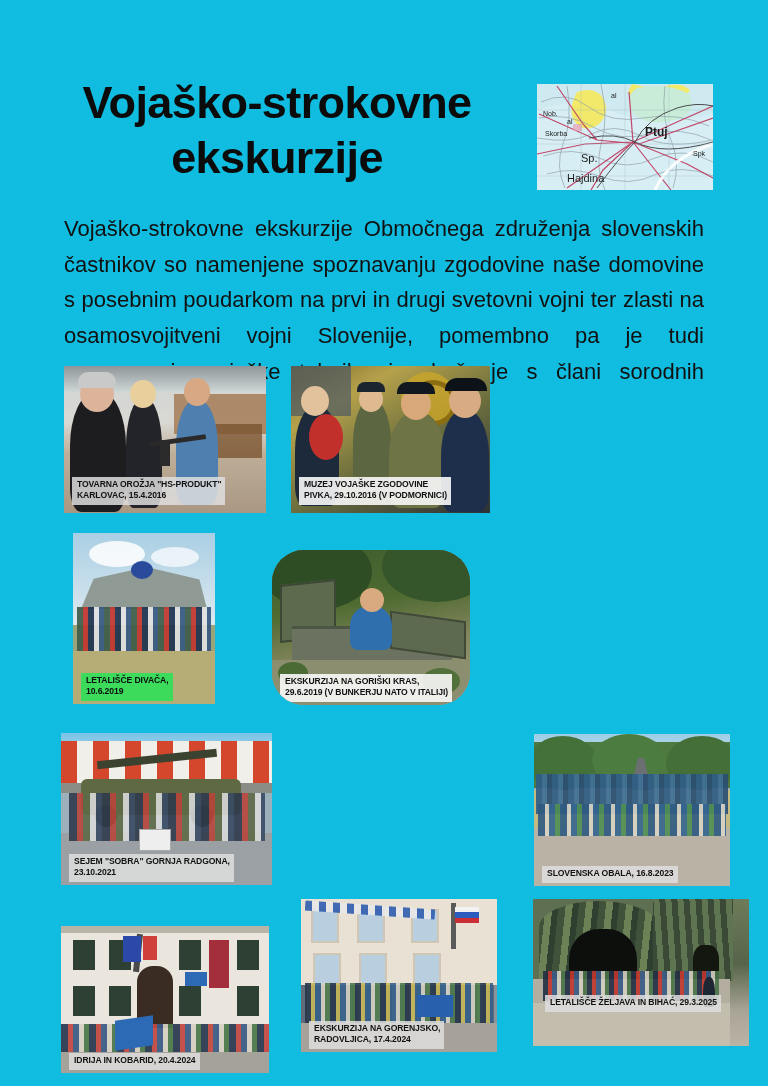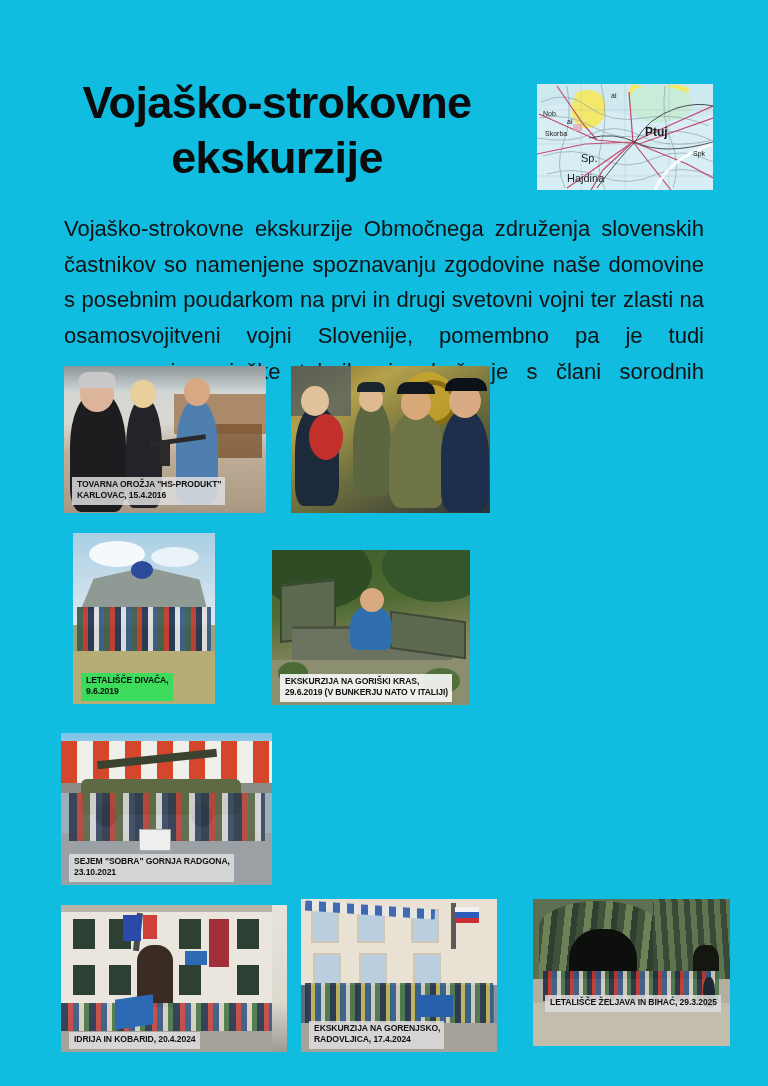--- a/index.html
+++ b/index.html
@@ -204,39 +204,41 @@
       <div class="person" style="left:62px;top:34px;width:38px;height:96px;background:#5c6640;"></div>
       <div class="head" style="left:68px;top:20px;width:24px;height:26px;background:#dfb98f;"></div>
       <div class="band" style="left:66px;top:16px;width:28px;height:10px;background:#1b2530;border-radius:8px 8px 0 0;"></div>
       <div class="person" style="left:98px;top:46px;width:56px;height:96px;background:#6e7445;"></div>
       <div class="head" style="left:110px;top:22px;width:30px;height:32px;background:#d8a878;"></div>
       <div class="band" style="left:106px;top:16px;width:38px;height:12px;background:#121820;border-radius:10px 10px 0 0;"></div>
       <div class="person" style="left:150px;top:44px;width:48px;height:102px;background:#1d2f4b;"></div>
       <div class="head" style="left:158px;top:18px;width:32px;height:34px;background:#d9ab84;"></div>
       <div class="band" style="left:154px;top:12px;width:42px;height:13px;background:#0d1219;border-radius:12px 12px 0 0;"></div>
     </div>
+    <div class="caption white bottom-left">MUZEJ VOJAŠKE ZGODOVINE
+PIVKA, 29.10.2016 (V PODMORNICI)</div>
   </div>
 
 
   <div class="photo" style="left:73px; top:175px; width:142px; height:171px;">
     <div class="scene">
       <div class="sky" style="height:96px;background:linear-gradient(180deg,#aacfe4,#dfeaf0);"></div>
       <div class="blob" style="left:16px;top:8px;width:56px;height:26px;background:#ffffff;opacity:.85;"></div>
       <div class="blob" style="left:78px;top:14px;width:48px;height:20px;background:#ffffff;opacity:.7;"></div>
       <div class="band" style="left:8px;top:34px;width:126px;height:42px;background:#8e9a93;clip-path:polygon(0 100%,10% 28%,52% 0,94% 30%,100% 100%);"></div>
       <div class="blob" style="left:58px;top:28px;width:22px;height:18px;background:#2a4b9b;"></div>
       <div class="band" style="left:0;top:92px;width:142px;height:28px;background:#9aa47a;"></div>
       <div class="band" style="left:0;top:118px;width:142px;height:53px;background:#b6ad76;"></div>
       <div class="band" style="left:4px;top:74px;width:134px;height:44px;background:repeating-linear-gradient(90deg,#3f5c48 0 6px,#c2372f 6px 11px,#1f3350 11px 17px,#e0e0e0 17px 22px,#375a82 22px 27px);opacity:.93;"></div>
     </div>
     <div class="caption green bottom-left-lo">LETALIŠČE DIVAČA,
-9.6.2019</div>
-  </div>
-
-  <div class="photo" style="left:272px; top:192px; width:198px; height:155px;">
+10.6.2019</div>
+  </div>
+
+  <div class="photo" style="left:272px; top:192px; width:198px; height:155px;border-radius:32px;">
     <div class="scene">
       <div style="position:absolute;inset:0;background:linear-gradient(170deg,#3c5d2c 0%,#4f6b32 36%,#83855c 62%,#9ea184 100%);"></div>
       <div class="blob" style="left:-10px;top:-16px;width:110px;height:76px;background:#2f4d24;"></div>
       <div class="blob" style="left:110px;top:-20px;width:110px;height:72px;background:#35552a;"></div>
       <div class="band" style="left:8px;top:32px;width:52px;height:54px;background:#5c6a4e;transform:skewY(-6deg);border:2px solid #3c4734;"></div>
       <div class="band" style="left:20px;top:76px;width:160px;height:40px;background:#6b7360;border-top:3px solid #4c5443;"></div>
       <div class="band" style="left:118px;top:66px;width:72px;height:34px;background:#5e6a50;transform:skewY(8deg);border:2px solid #414a38;"></div>
       <div class="person" style="left:78px;top:56px;width:42px;height:44px;background:#2f6fae;"></div>
       <div class="head" style="left:88px;top:38px;width:24px;height:24px;background:#d9a97f;"></div>
       <div class="band" style="left:0;top:110px;width:198px;height:45px;background:#8c8f6f;"></div>
@@ -259,22 +261,37 @@
       <div class="blob" style="left:130px;top:72px;width:22px;height:22px;background:#2d3323;"></div>
       <div class="band" style="left:0;top:100px;width:211px;height:52px;background:#9aa0a4;"></div>
       <div class="band" style="left:8px;top:60px;width:196px;height:48px;background:repeating-linear-gradient(90deg,#2f3a4c 0 8px,#b8443a 8px 14px,#5d6a46 14px 21px,#d9d9d9 21px 27px,#394a63 27px 33px);opacity:.9;"></div>
       <div class="band" style="left:78px;top:96px;width:30px;height:20px;background:#eeeeee;border:1px solid #aaa;"></div>
     </div>
     <div class="caption light bottom-left-lo">SEJEM "SOBRA" GORNJA RADGONA,
 23.10.2021</div>
   </div>
 
 
-
-  <div class="photo" style="left:61px; top:547px; width:226px; height:147px;">
+  <div class="photo" style="left:534px; top:376px; width:196px; height:152px;">
+    <div class="scene">
+      <div class="sky" style="height:34px;background:linear-gradient(180deg,#9ccde6,#cfe4ee);"></div>
+      <div class="band" style="left:0;top:8px;width:196px;height:46px;background:#4f7a3f;"></div>
+      <div class="blob" style="left:-6px;top:2px;width:70px;height:54px;background:#44713a;"></div>
+      <div class="blob" style="left:58px;top:0px;width:74px;height:52px;background:#4d7c40;"></div>
+      <div class="blob" style="left:132px;top:2px;width:72px;height:54px;background:#456f38;"></div>
+      <div class="band" style="left:92px;top:24px;width:30px;height:52px;background:#6b6f72;clip-path:polygon(40% 0,60% 0,100% 100%,0 100%);"></div>
+      <div class="band" style="left:0;top:56px;width:196px;height:38px;background:#c5b982;"></div>
+      <div class="band" style="left:0;top:94px;width:196px;height:58px;background:#b9b2a5;"></div>
+      <div class="band" style="left:2px;top:40px;width:192px;height:40px;background:repeating-linear-gradient(90deg,#2f5d86 0 6px,#3f6f95 6px 11px,#2a4f73 11px 16px);opacity:.92;"></div>
+      <div class="band" style="left:4px;top:70px;width:188px;height:32px;background:repeating-linear-gradient(90deg,#2e5a82 0 7px,#d8d4c6 7px 11px,#34658f 11px 17px,#4e8e52 17px 22px);opacity:.9;"></div>
+    </div>
+    <div class="caption light bottom-left-lo">SLOVENSKA OBALA, 16.8.2023</div>
+  </div>
+
+  <div class="photo" style="left:61px; top:568px; width:208px; height:147px;">
     <div class="scene">
       <div style="position:absolute;inset:0;background:linear-gradient(180deg,#e6e3db 0%,#ddd9cf 66%,#9d9a92 100%);"></div>
       <div class="band" style="left:0;top:0;width:211px;height:100px;background:#eae6dd;"></div>
       <div class="band" style="left:0;top:0;width:211px;height:7px;background:#b9b4a8;"></div>
       <div class="band" style="left:12px;top:14px;width:22px;height:30px;background:#2e3f33;"></div>
       <div class="band" style="left:48px;top:14px;width:22px;height:30px;background:#2e3f33;"></div>
       <div class="band" style="left:118px;top:14px;width:22px;height:30px;background:#2e3f33;"></div>
       <div class="band" style="left:176px;top:14px;width:22px;height:30px;background:#2e3f33;"></div>
       <div class="band" style="left:12px;top:60px;width:22px;height:30px;background:#2e3f33;"></div>
       <div class="band" style="left:48px;top:60px;width:22px;height:30px;background:#2e3f33;"></div>
@@ -309,21 +326,21 @@
       <div class="band" style="left:4px;top:6px;width:130px;height:10px;background:repeating-linear-gradient(90deg,#2f5db0 0 7px,#e8e8e8 7px 14px);transform:rotate(4deg);opacity:.9;"></div>
       <div class="band" style="left:0;top:86px;width:196px;height:40px;background:repeating-linear-gradient(90deg,#2f3f58 0 6px,#7c8a96 6px 11px,#2a4e74 11px 17px);opacity:.55;"></div>
       <div class="band" style="left:4px;top:84px;width:188px;height:42px;background:repeating-linear-gradient(90deg,#27364b 0 6px,#c8b755 6px 10px,#35608a 10px 16px,#d7d2c4 16px 20px,#4e7a4b 20px 25px);opacity:.9;"></div>
       <div class="band" style="left:116px;top:96px;width:36px;height:22px;background:#2960ad;"></div>
       <div class="band" style="left:0;top:124px;width:196px;height:29px;background:#a6a299;"></div>
     </div>
     <div class="caption light bottom-left-lo">EKSKURZIJA NA GORENJSKO,
 RADOVLJICA, 17.4.2024</div>
   </div>
 
-  <div class="photo" style="left:533px; top:541px; width:197px; height:147px;">
+  <div class="photo" style="left:533px; top:541px; width:197px; height:147px;padding-left:19px;">
     <div class="scene">
       <div style="position:absolute;inset:0;background:linear-gradient(180deg,#6d7c59 0%,#56654a 44%,#a9a496 76%,#b9b4a6 100%);"></div>
       <div class="band" style="left:0;top:0;width:197px;height:82px;background:#5f6f52;"></div>
       <div class="band" style="left:6px;top:2px;width:120px;height:78px;background:repeating-linear-gradient(96deg,#40533a 0 7px,#6d8157 7px 14px,#2f4030 14px 20px);border-radius:50% 50% 0 0 / 34% 34% 0 0;"></div>
       <div class="band" style="left:120px;top:0;width:80px;height:82px;background:repeating-linear-gradient(86deg,#3a4a36 0 6px,#5f7450 6px 12px);"></div>
       <div class="band" style="left:36px;top:30px;width:68px;height:52px;background:#0c0f0c;border-radius:44% 44% 0 0 / 58% 58% 0 0;"></div>
       <div class="band" style="left:160px;top:46px;width:26px;height:34px;background:#14170f;border-radius:40% 40% 0 0;"></div>
       <div class="band" style="left:0;top:80px;width:197px;height:26px;background:#b4aea0;"></div>
       <div class="band" style="left:0;top:104px;width:197px;height:43px;background:#c3bdae;"></div>
       <div class="band" style="left:10px;top:72px;width:176px;height:30px;background:repeating-linear-gradient(90deg,#243045 0 5px,#c0382f 5px 9px,#3a5a85 9px 14px,#d2cec0 14px 18px,#4b7348 18px 22px);opacity:.92;"></div>

